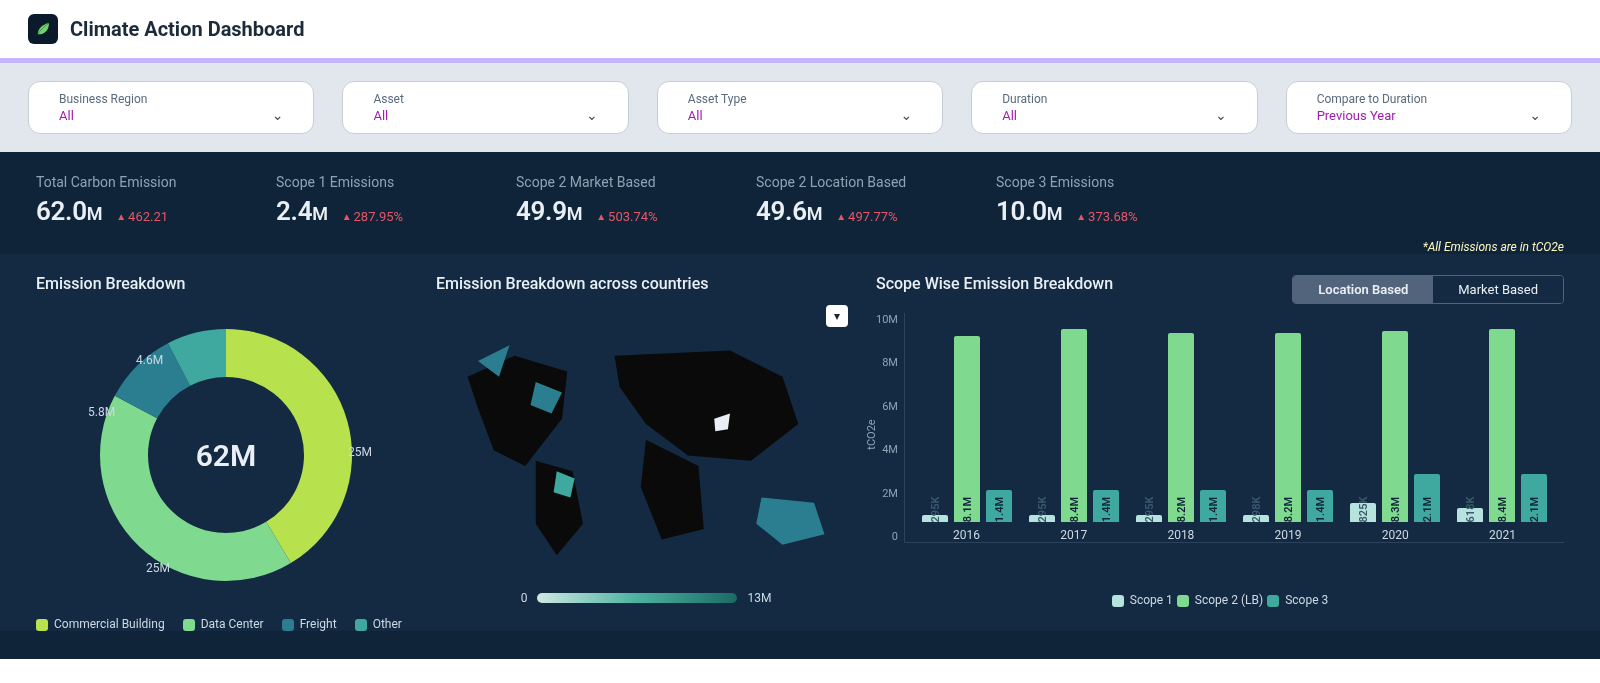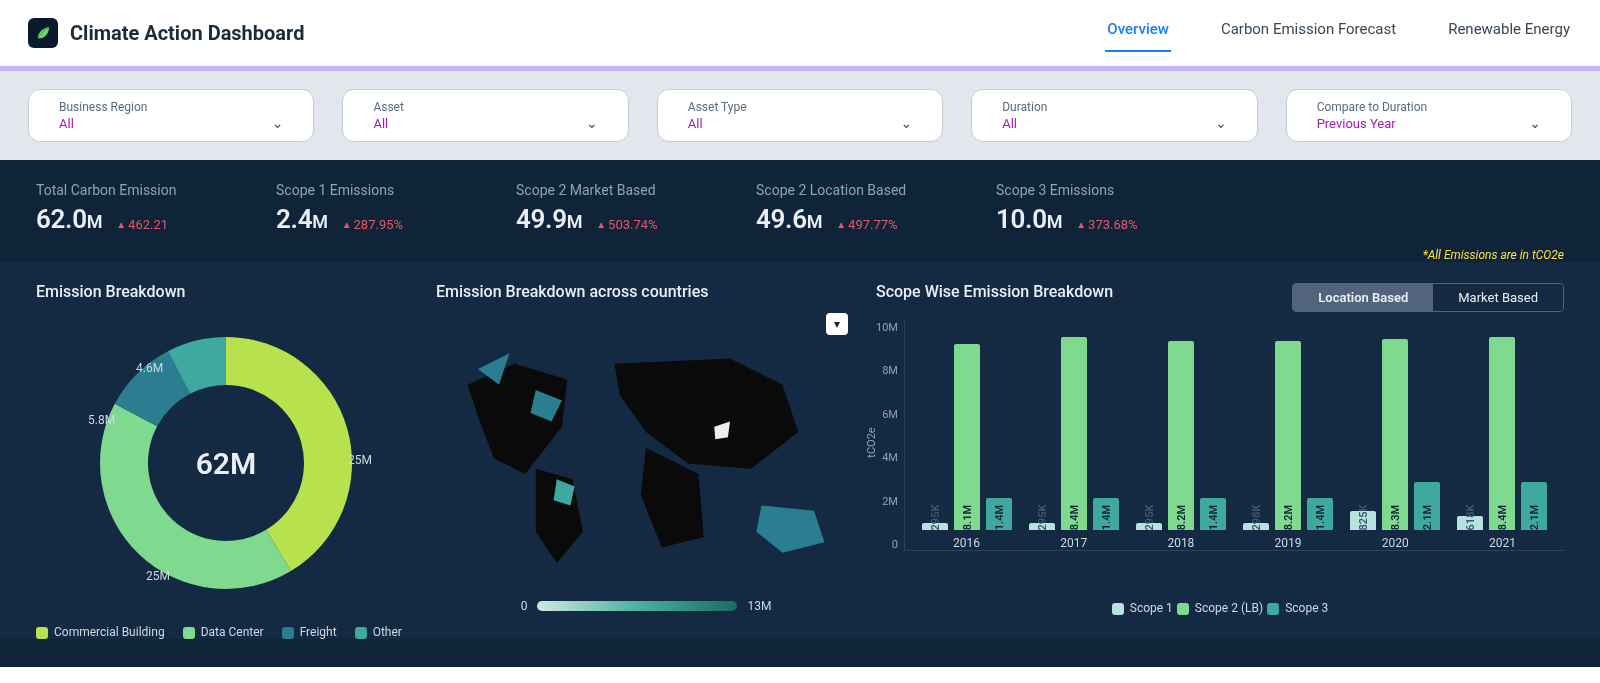--- a/index.html
+++ b/index.html
@@ -46,21 +46,21 @@
     color: #d8e1ea;
   }
   .kpi { display:flex; flex-direction:column; gap:6px; min-width:200px; }
   .kpi-label { font-size: 14px; color: #8fa3b5; }
   .kpi-value-row { display:flex; align-items:baseline; gap:14px; }
   .kpi-value { font-size: 26px; font-weight:600; color: #e9eff5; letter-spacing: -0.3px;}
   .kpi-unit { font-size:18px; font-weight:600; }
   .kpi-delta { font-size: 13px; color: #e55767; display:flex; align-items:center; gap:2px; }
   .kpi-delta .tri { font-size: 10px; }
   .footnote {
-    text-align:right; padding: 4px 36px 0 0; color:#fde047; font-size:12px; font-style:italic;
+    text-align:right; padding: 4px 36px 0 0; color:#fef9c3; font-size:12px; font-style:italic;
   }
 
   .panels {
     display:grid; grid-template-columns: 380px 420px 1fr;
     gap: 20px; padding: 20px 36px 0 36px; color:#d8e1ea;
     background:#132a42;
   }
   .panel-title { font-size:16px; font-weight:500; color:#e9eff5; margin-bottom:12px;}
 
   
@@ -109,25 +109,20 @@
 <div class="header">
   <div class="brand">
     <div class="brand-icon">
       <svg width="18" height="18" viewBox="0 0 24 24" fill="none">
         <path d="M5 19 C5 8 18 4 20 4 C20 15 12 20 5 19 Z" fill="#6fd36b"></path>
         <path d="M5 19 C8 14 14 8 20 4" stroke="#2e7d32" stroke-width="1"></path>
       </svg>
     </div>
     <div class="brand-title">Climate Action Dashboard</div>
   </div>
-  <div class="tabs">
-    <div class="tab active">Overview</div>
-    <div class="tab">Carbon Emission Forecast</div>
-    <div class="tab">Renewable Energy</div>
-  </div>
 </div>
 
 <div class="filters">
   <div class="filter">
     <div class="filter-labels">
       <span class="filter-label">Business Region</span>
       <span class="filter-value">All</span>
     </div>
     <span class="chev">⌄</span>
   </div>

